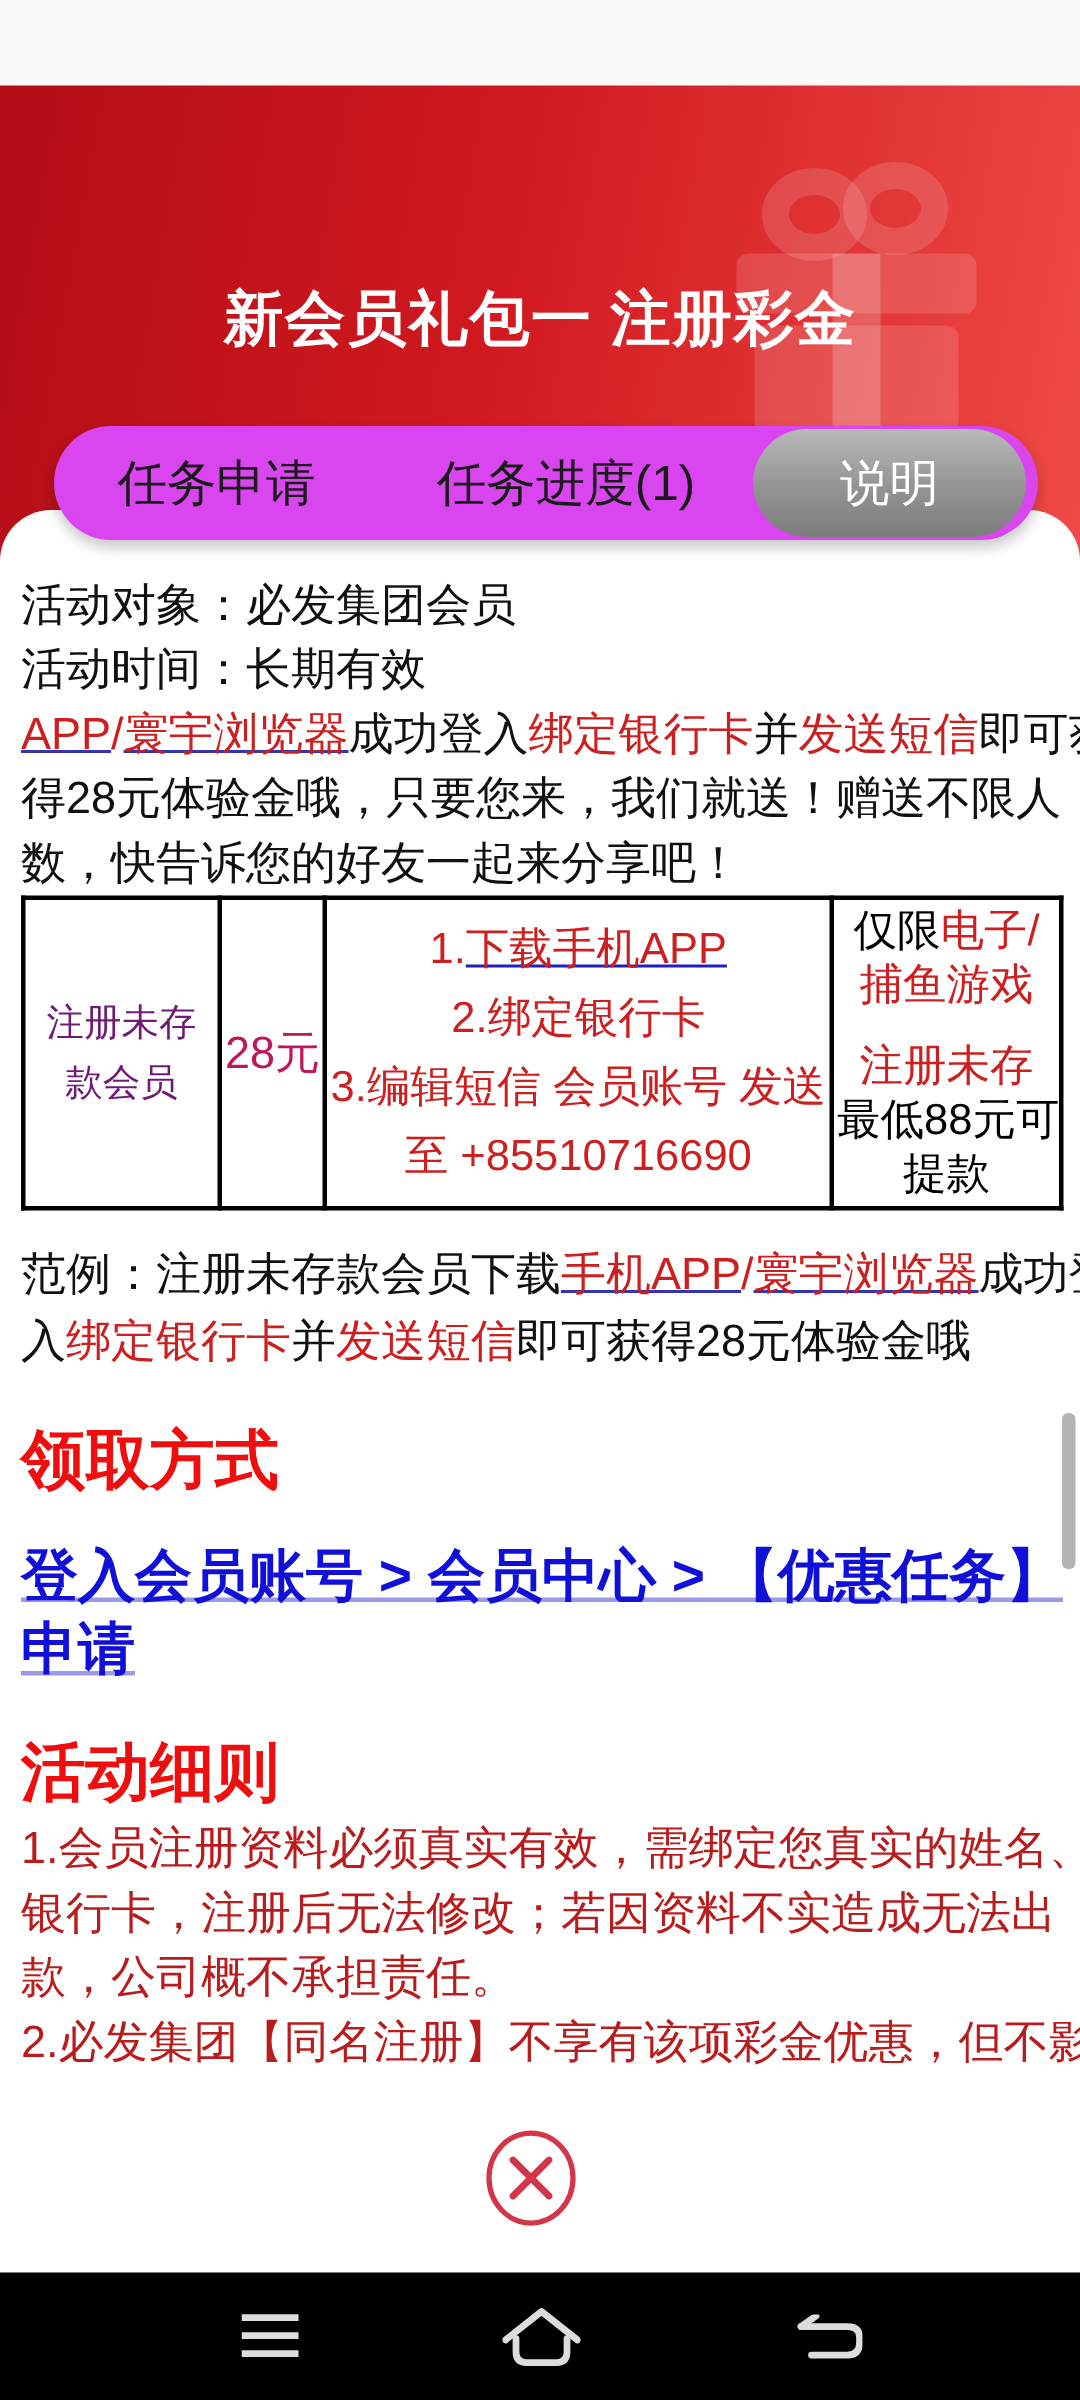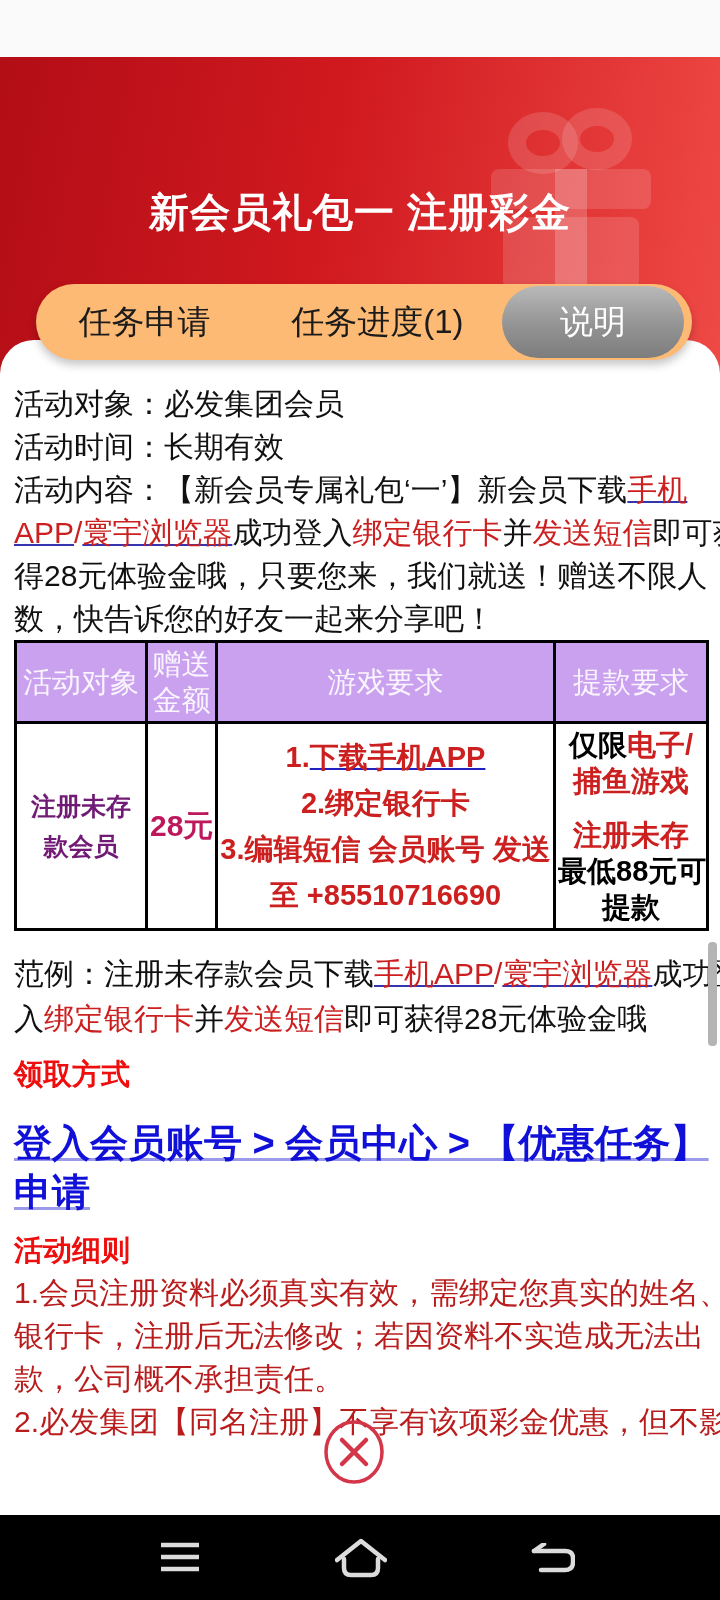--- a/index.html
+++ b/index.html
@@ -7,49 +7,49 @@
         font-family:"Liberation Sans",sans-serif;}
   
   .top-strip{position:absolute;top:0;left:0;width:720px;height:57px;background:#fafafa;}
   
   .header{position:absolute;top:57px;left:0;width:720px;height:322px;
           background:linear-gradient(100deg,#b30d16 0%,#d0191f 45%,#ef4a46 100%);}
   .title{position:absolute;top:128px;left:0;width:100%;text-align:center;
          color:#ffffff;font-size:40px;font-weight:bold;letter-spacing:1px;}
   .gift{position:absolute;top:38px;left:455px;}
   
-  .tabbar{position:absolute;top:284px;left:36px;width:656px;height:76px;background:#fdba74;
+  .tabbar{position:absolute;top:284px;left:36px;width:656px;height:76px;background:#d946ef;
           border-radius:38px;display:flex;align-items:center;z-index:30;
           box-shadow:0 5px 9px rgba(0,0,0,0.22);}
   .tab{flex:1;text-align:center;font-size:33px;color:#1b1b1b;cursor:pointer;}
   .tab.t2{flex:1.15;}
   .tab-pill{width:182px;height:72px;margin:2px 8px 2px 0;border-radius:36px;flex:none;
             background:linear-gradient(180deg,#b9b9b9 0%,#939393 55%,#7d7d7d 100%);
             color:#ffffff;font-size:33px;display:flex;align-items:center;justify-content:center;cursor:pointer;}
   
   .sheet{position:absolute;top:340px;left:0;width:720px;height:1175px;background:#ffffff;
          border-radius:34px 34px 0 0;z-index:10;overflow:hidden;
          padding:42px 14px 0 14px;box-sizing:border-box;}
   .para{font-size:30px;line-height:43px;color:#111111;}
   .ln{white-space:nowrap;}
   .red{color:#cc1f1f;}
   .rlink{color:#cc1f1f;text-decoration:underline;text-decoration-color:#3535b0;text-decoration-thickness:2px;cursor:pointer;}
   
   table.promo{border-collapse:collapse;margin-top:0px;width:692px;table-layout:fixed;}
-  table.promo th,table.promo td{border:3px solid #000000;text-align:center;vertical-align:middle;padding:3px 2px;font-weight:bold;}
+  table.promo th,table.promo td{border:3px solid #000000;text-align:center;vertical-align:middle;padding:3px 2px;}
   table.promo th{background:#c9a1ef;color:#faf4fe;font-weight:normal;font-size:29px;line-height:36px;}
   .c1{width:131px;} .c2{width:70px;} .c3{width:338px;} .c4{width:153px;}
   .cell-target{font-size:25px;line-height:40px;color:#701a75;}
   .cell-amount{font-size:30px;color:#be185d;white-space:nowrap;}
   .cell-game{font-size:29px;line-height:46px;}
   .cell-wd{font-size:29px;line-height:36px;}
   .wd-gap{height:18px;}
   
   .example{margin-top:20px;font-size:30px;line-height:45px;color:#111;}
-  .sec-heading{margin-top:14px;font-size:29px;font-weight:bold;color:#ee0e0e;}
+  .sec-heading{margin-top:28px;font-size:43px;font-weight:bold;color:#ee0e0e;}
   .claim-link{margin-top:24px;font-size:38px;font-weight:bold;line-height:49px;color:#1010d8;}
   .claim-link .ln{text-decoration:underline;text-decoration-color:#9a9ae8;text-decoration-thickness:3px;cursor:pointer;}
   .rules{font-size:30px;line-height:43px;color:#b91c1c;}
   
   .close-btn{position:absolute;left:322px;top:1418px;z-index:60;cursor:pointer;}
   
   .scrollbar{position:absolute;right:3px;top:942px;width:9px;height:104px;background:#b4b4b4;border-radius:4px;z-index:40;}
   
   .navbar{position:absolute;left:0;top:1515px;width:720px;height:85px;background:#000000;z-index:50;}
   .nav-ic{position:absolute;cursor:pointer;}
@@ -76,43 +76,33 @@
     <div class="tab">任务申请</div>
     <div class="tab t2">任务进度(1)</div>
     <div class="tab-pill">说明</div>
   </div>
 
   <div class="sheet">
 
     <div class="para">
       <div class="ln">活动对象：必发集团会员</div>
       <div class="ln">活动时间：长期有效</div>
-      <div class="ln"><span>活动内容：【新会员专属礼包‘一’】新会员下载</span><span class="rlink">手机</span></div>
       <div class="ln"><span class="rlink">APP</span><span class="red">/</span><span class="rlink">寰宇浏览器</span><span>成功登入</span><span class="red">绑定银行卡</span><span>并</span><span class="red">发送短信</span><span>即可获</span></div>
       <div class="ln">得28元体验金哦，只要您来，我们就送！赠送不限人</div>
       <div class="ln">数，快告诉您的好友一起来分享吧！</div>
     </div>
 
     <table class="promo">
       <colgroup>
           <col class="c1">
           <col class="c2">
           <col class="c3">
           <col class="c4">
         </colgroup>
       <tbody>
-          <tr>
-        <th>活动对象</th>
-        <th>
-              <div class="ln">赠送</div>
-              <div class="ln">金额</div>
-            </th>
-        <th>游戏要求</th>
-        <th>提款要求</th>
-      </tr>
       <tr>
         <td class="cell-target">
           <div class="ln">注册未存</div>
           <div class="ln">款会员</div>
         </td>
         <td class="cell-amount">28元</td>
         <td class="cell-game">
           <div class="ln red"><span>1.</span><span class="rlink" style="text-decoration-color:#2020c0;">下载手机APP</span></div>
           <div class="ln red">2.绑定银行卡</div>
           <div class="ln red">3.编辑短信 会员账号 发送</div>

